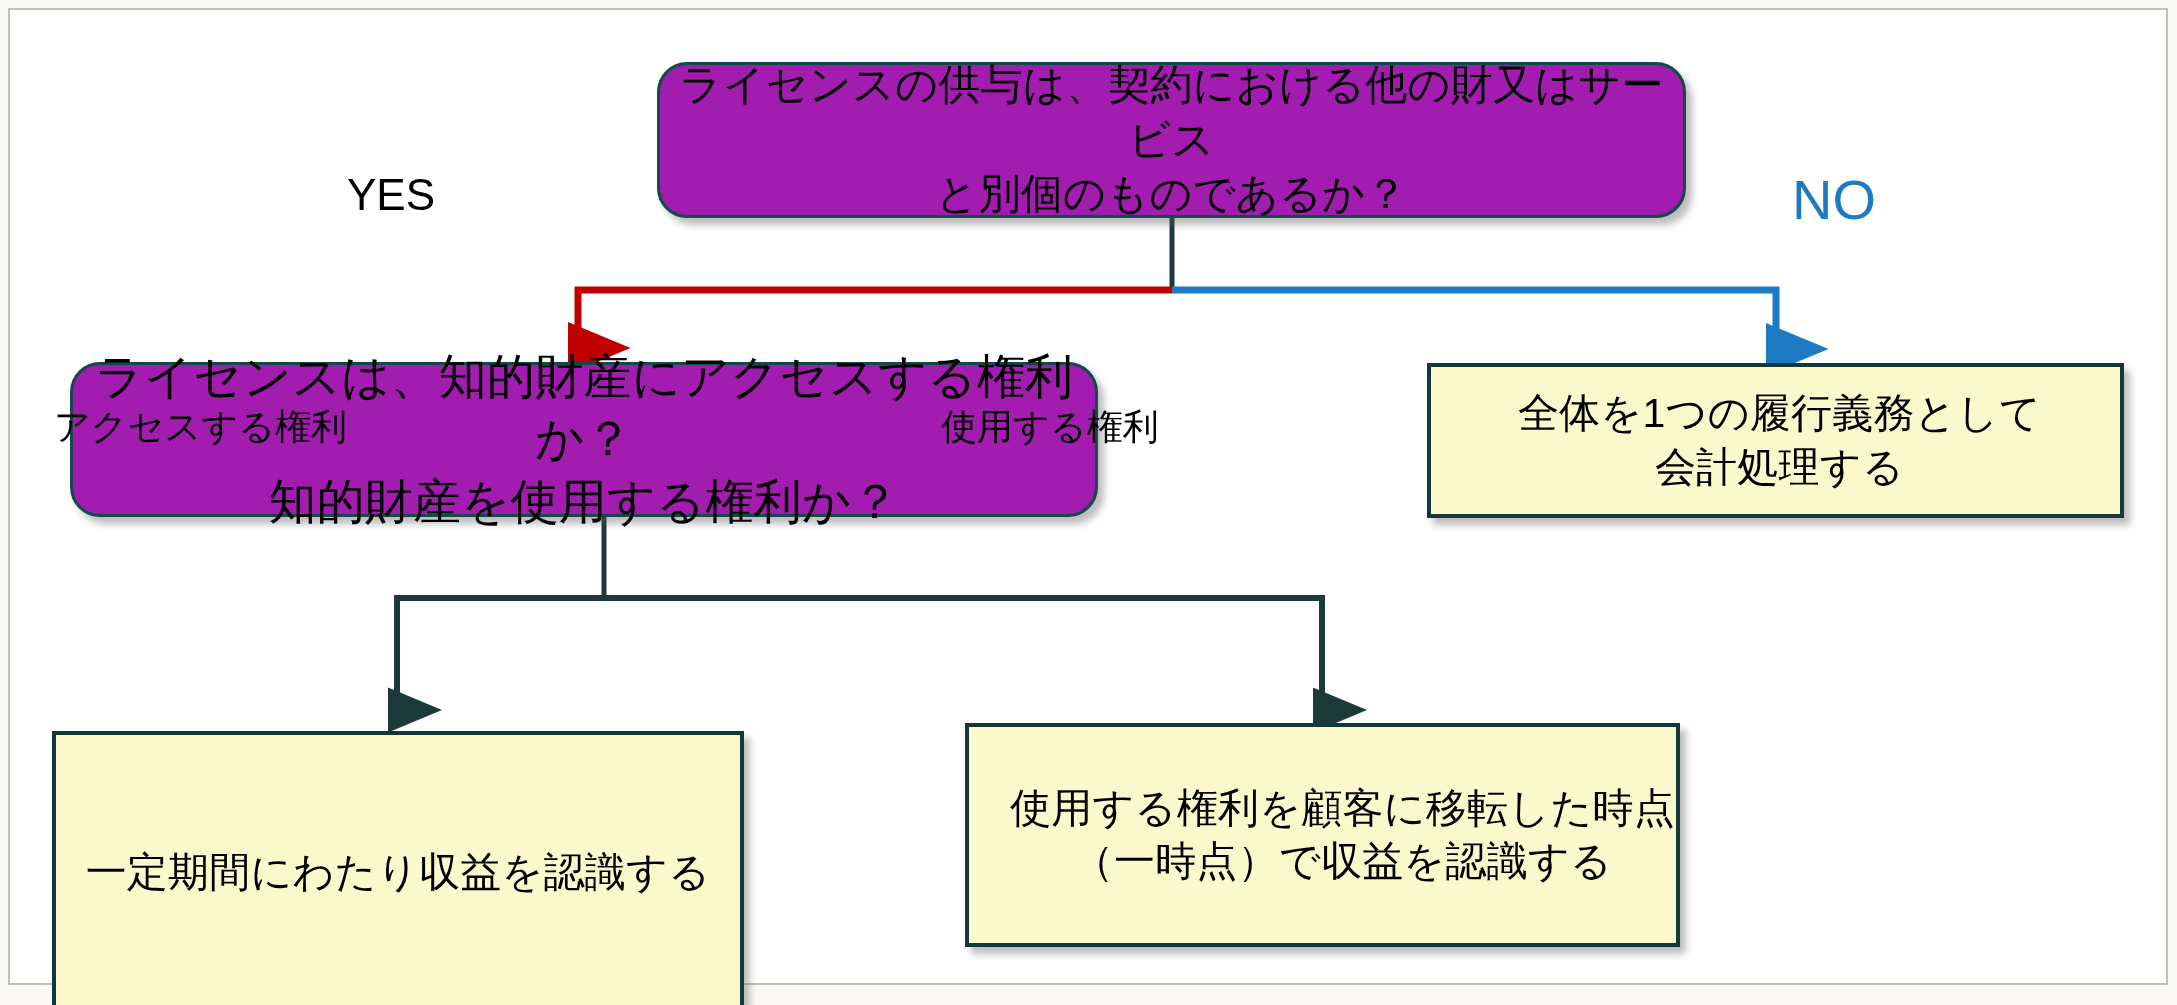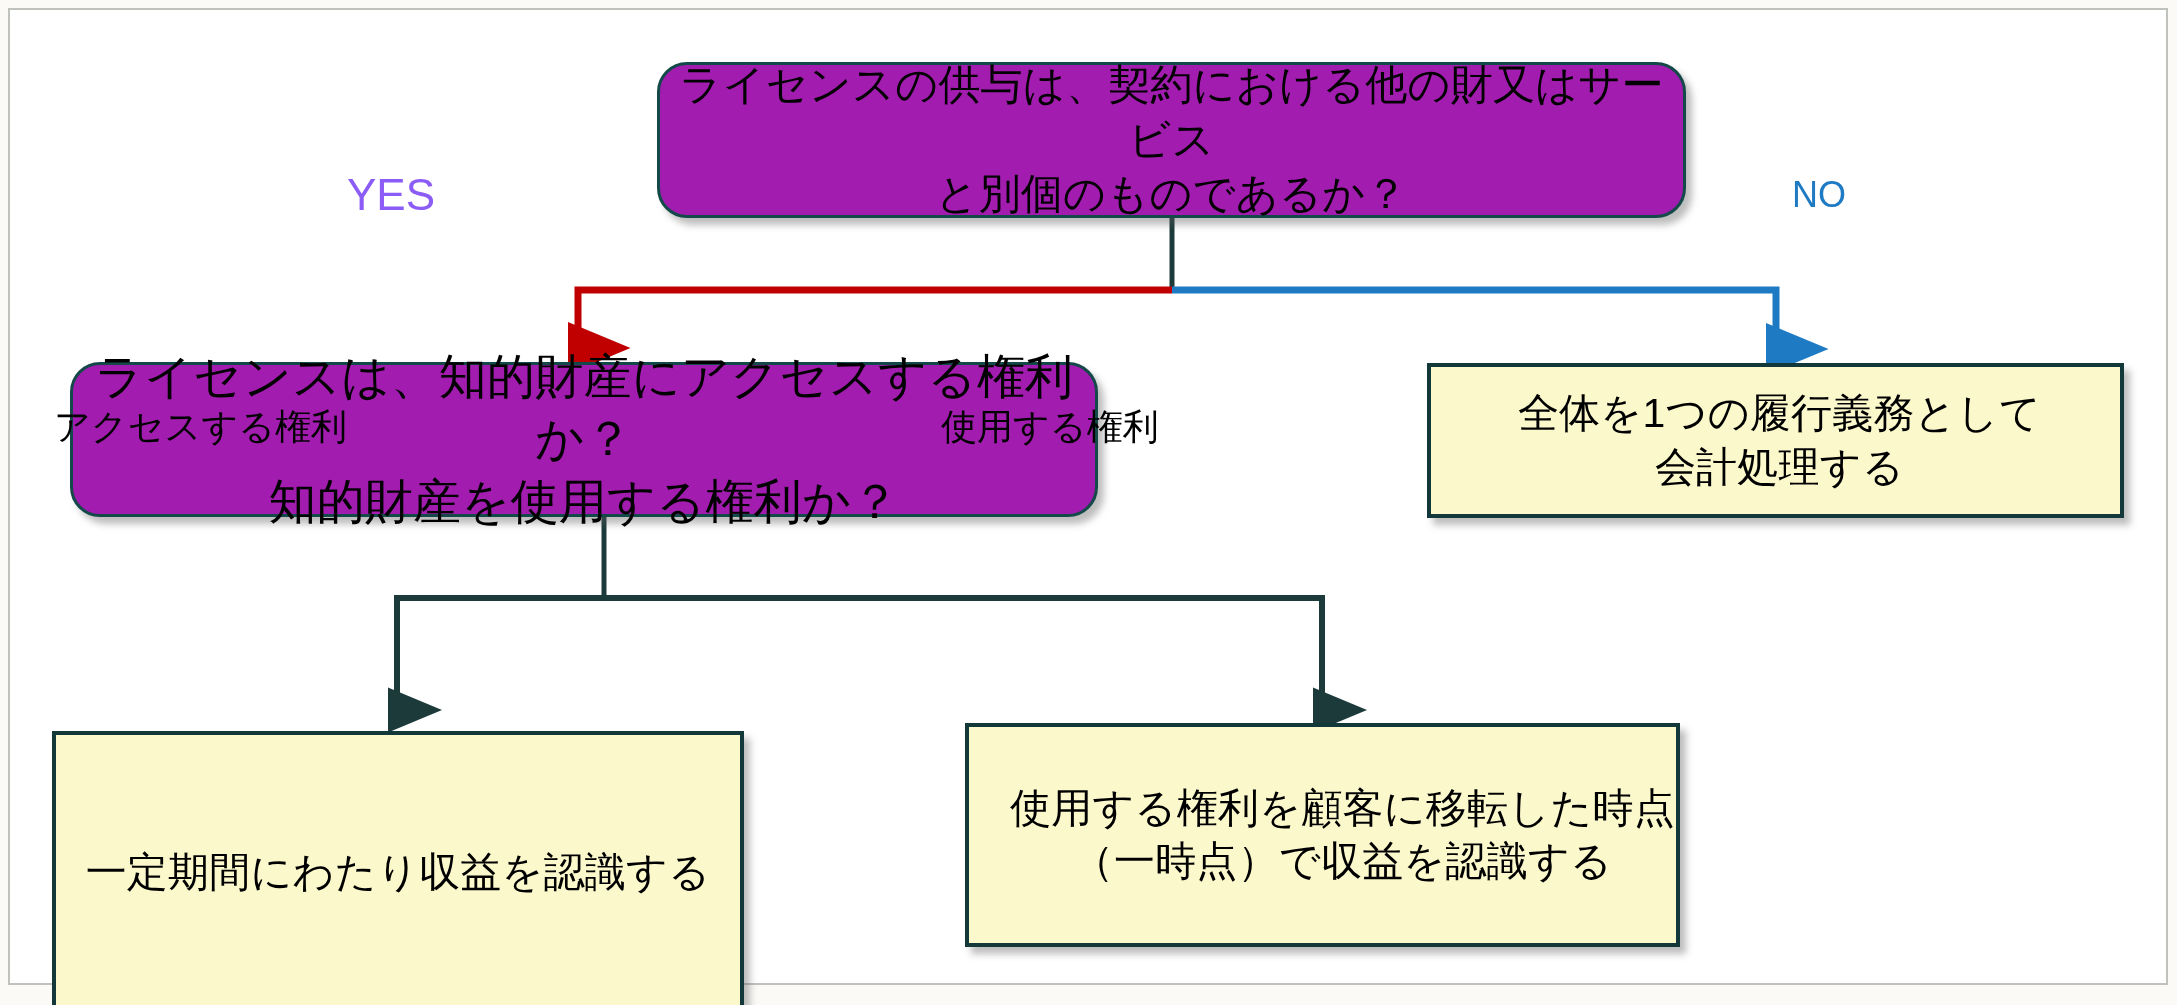--- a/index.html
+++ b/index.html
@@ -26,22 +26,22 @@
   #node-dec2  {left:70px;  top:362px; width:1028px;height:155px;}
   #node-dec2  .txt{font-size:48px;}
   #node-right {left:1427px;top:363px; width:697px; height:155px;padding-left:8px;}
   #node-right .txt{font-size:41px;}
   #node-bl    {left:52px;  top:723px; width:692px; height:284px;margin-top:8px;}
   #node-bl    .txt{font-size:41px;}
   #node-br    {left:965px; top:723px; width:715px; height:224px;padding-left:40px;}
   #node-br    .txt{font-size:41px;}
 
   .edge-label{position:absolute;white-space:nowrap;}
-  #lbl-yes{left:347px; top:170px; font-size:44px;color:#8b5cf6;}
-  #lbl-no {left:1792px;top:174px; font-size:36px;color:#1F7AC4;}
+  #lbl-yes{left:347px; top:170px; font-size:44px;color:#000000;}
+  #lbl-no {left:1792px;top:167px; font-size:56px;color:#1F7AC4;}
   #lbl-access{left:54px;  top:403px; font-size:36px;color:#000000;}
   #lbl-use   {left:941px; top:403px; font-size:36px;color:#000000;}
   .edge-label.jp{font-family:"DejaVu Sans","Liberation Sans",sans-serif;}
 </style>
 </head>
 <body>
 
 <div id="canvas">
 
   <div id="frame"></div>

